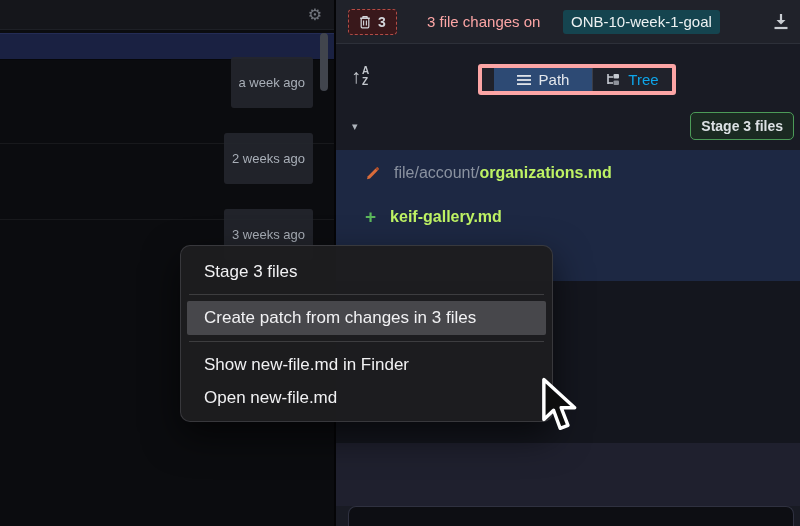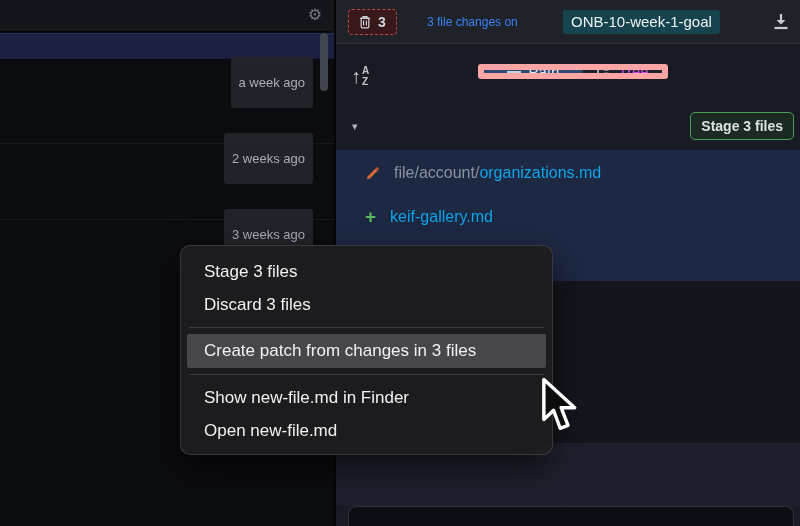--- a/index.html
+++ b/index.html
@@ -18,44 +18,44 @@
   .time-chip { position:absolute; right:21px; background:rgba(36,38,44,0.92); color:#a9afb8; font-size:13px; padding:18px 8px; border-radius:3px; white-space:nowrap; }
   .lscroll { position:absolute; right:6px; top:33px; width:8px; height:58px; background:#41454d; border-radius:4px; }
   .vdiv { position:absolute; left:334px; top:0; width:2px; height:526px; background:#050507; }
 
   
   .right { position:absolute; left:336px; top:0; width:464px; height:526px; background:#191b24; }
   .topbar { position:absolute; left:0; top:0; width:100%; height:44px; background:#20222a; border-bottom:1px solid #2d3039; }
   .trash-badge { position:absolute; left:12px; top:9px; height:26px; display:flex; align-items:center; gap:7px;
     padding:0 10px; background:#39181b; border:1px dashed #b44c46; border-radius:4px;
     color:#d3d6db; font-size:14px; font-weight:bold; }
-  .changes-text { position:absolute; left:91px; top:0; height:44px; line-height:44px; color:#3b82f6; font-size:12px; }
+  .changes-text { position:absolute; left:91px; top:0; height:44px; line-height:44px; color:#fca5a5; font-size:15px; }
   .branch-badge { position:absolute; left:227px; top:10px; height:24px; line-height:24px; padding:0 8px;
     background:#15444f; border-radius:3px; color:#edf1f2; font-size:15px; }
   .dl-icon { position:absolute; right:10px; top:12px; }
 
   .sort { position:absolute; left:15px; top:63px; display:flex; align-items:center; color:#c3c7cd; }
   .sort-arrow { font-size:20px; line-height:26px; }
   .sort-az { display:flex; flex-direction:column; font-size:10px; font-weight:bold; line-height:11px; margin-left:1px; }
 
-  .tabs { position:absolute; left:142px; top:64px; height:15px; display:flex; border:6px solid #fca5a5; border-radius:3px; overflow:hidden; background:#20222b; }
+  .tabs { position:absolute; left:142px; top:64px; height:31px; display:flex; border:4px solid #fca5a5; border-radius:3px; overflow:hidden; background:#20222b;padding-left:12px; }
   .tab { display:flex; align-items:center; justify-content:center; gap:8px; font-size:15px; cursor:default; }
   .tab-path { width:98px; background:#2d4a74; color:#e3e7ec; }
-  .tab-tree { width:80px; color:#d946ef; border-left:1px solid #3a3d47; }
+  .tab-tree { width:80px; color:#0ea5e9; border-left:1px solid #3a3d47; }
 
   .unstaged-header { position:absolute; left:16px; top:112px; height:28px; display:flex; align-items:center; gap:9px; color:#ccd1d8; font-size:16px; }
   .tri { color:#aeb4bc; font-size:11px; }
   .btn-green { border:1.5px solid #4c9b58; background:#1b2a22; color:#dce1e4; font-weight:bold; border-radius:5px;
     display:flex; align-items:center; justify-content:center; font-family:"Liberation Sans",sans-serif; }
   .stage-all { position:absolute; right:6px; top:112px; height:28px; padding:0 10px; font-size:14px; }
 
   .fileblock { position:absolute; left:0; top:150px; width:100%; height:131px; background:#1d2843; }
   .frow { position:absolute; left:29px; height:24px; display:flex; align-items:center; gap:14px; font-size:16px; }
   .frow .dir { color:#8a92a0; }
-  .frow .fname { color:#0ea5e9; font-weight:normal; }
+  .frow .fname { color:#bef264; font-weight:bold; }
   .plus { color:#5cb85c; font-size:19px; font-weight:bold; line-height:20px; }
   .stage-file { position:absolute; right:21px; top:97px; height:27px; padding:0 10px; font-size:14px;margin-top:44px; }
 
   .lower { position:absolute; left:0; top:281px; width:100%; height:162px; background:#14161e; }
   .purple { position:absolute; left:0; top:443px; width:100%; height:63px; background:#1f202e; }
   .bottombox { position:absolute; left:12px; top:506px; width:446px; height:20px; background:#0d0e13;
     border:1px solid #2f3140; border-bottom:none; border-radius:8px 8px 0 0; }
 
   
   .menu { position:absolute; left:180px; top:245px; width:373px; z-index:5;
@@ -156,21 +156,20 @@
       <div class="btn-green stage-file">Stage File</div>
     </div>
 
     <div class="lower"></div>
     <div class="purple"></div>
     <div class="bottombox"></div>
   </div>
 
   <div class="menu">
     <div class="mi">Stage 3 files</div>
-    <div class="mi">Discard 3 files</div>
     <div class="mdiv"></div>
     <div class="mi mi-hl">Create patch from changes in 3 files</div>
     <div class="mdiv"></div>
     <div class="mi">Show new-file.md in Finder</div>
     <div class="mi">Open new-file.md</div>
   </div>
 
   <div class="cursor">
     <svg width="40" height="58" viewBox="0 0 28 40">
       <polygon points="2,1.5 2,29.5 8.8,23 13.4,35.6 18.9,33.5 14.1,21.2 23.6,21.2" fill="#0d0d0d" stroke="#ffffff" stroke-width="2.4" stroke-linejoin="round"></polygon>

